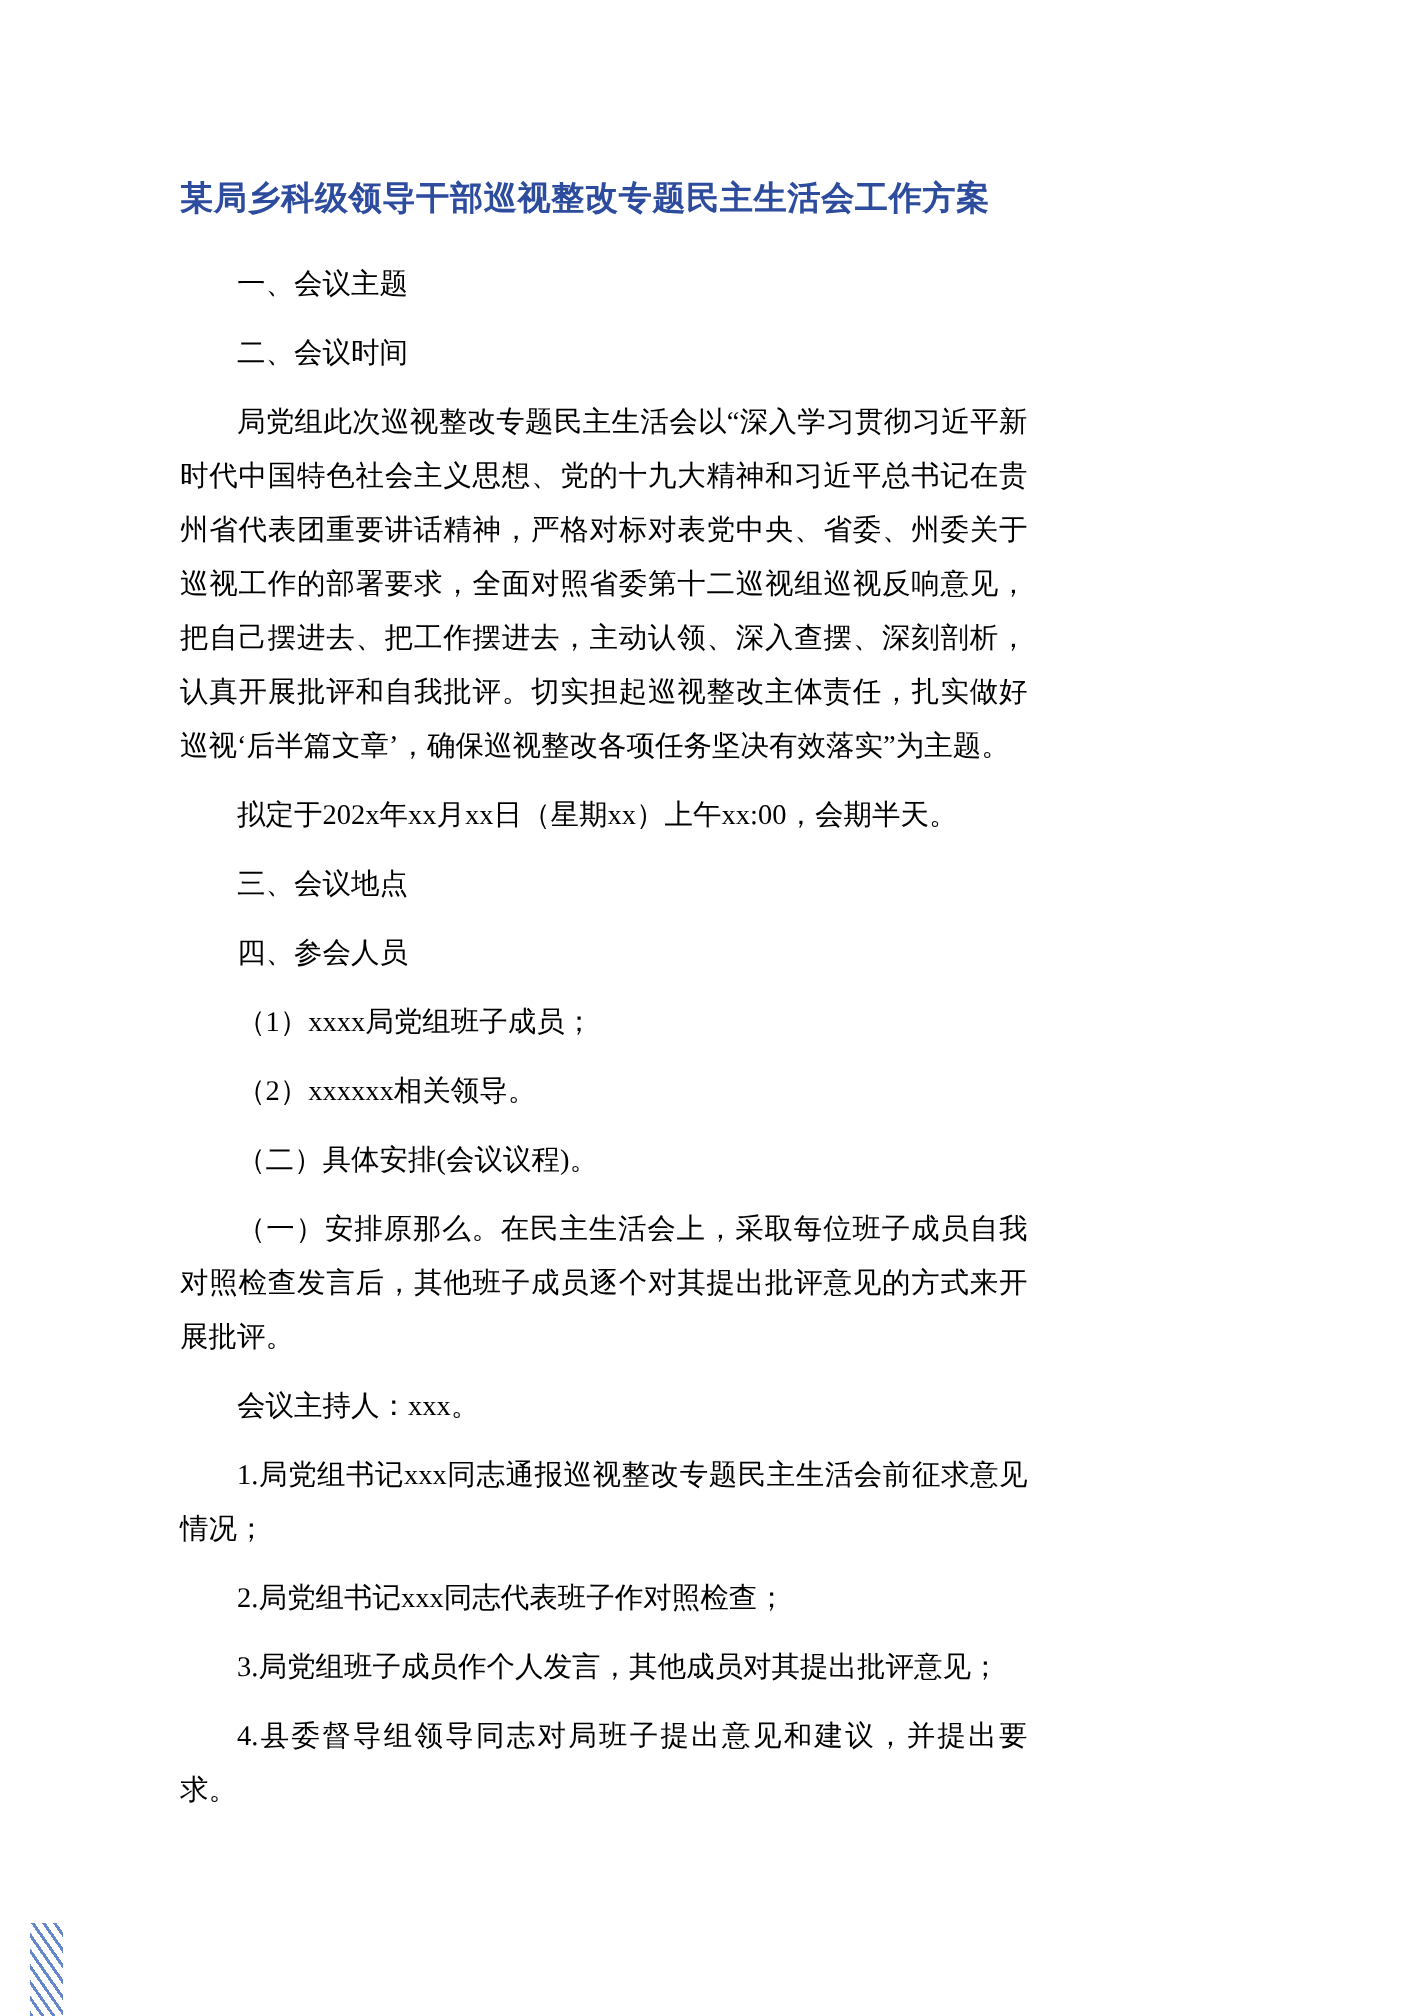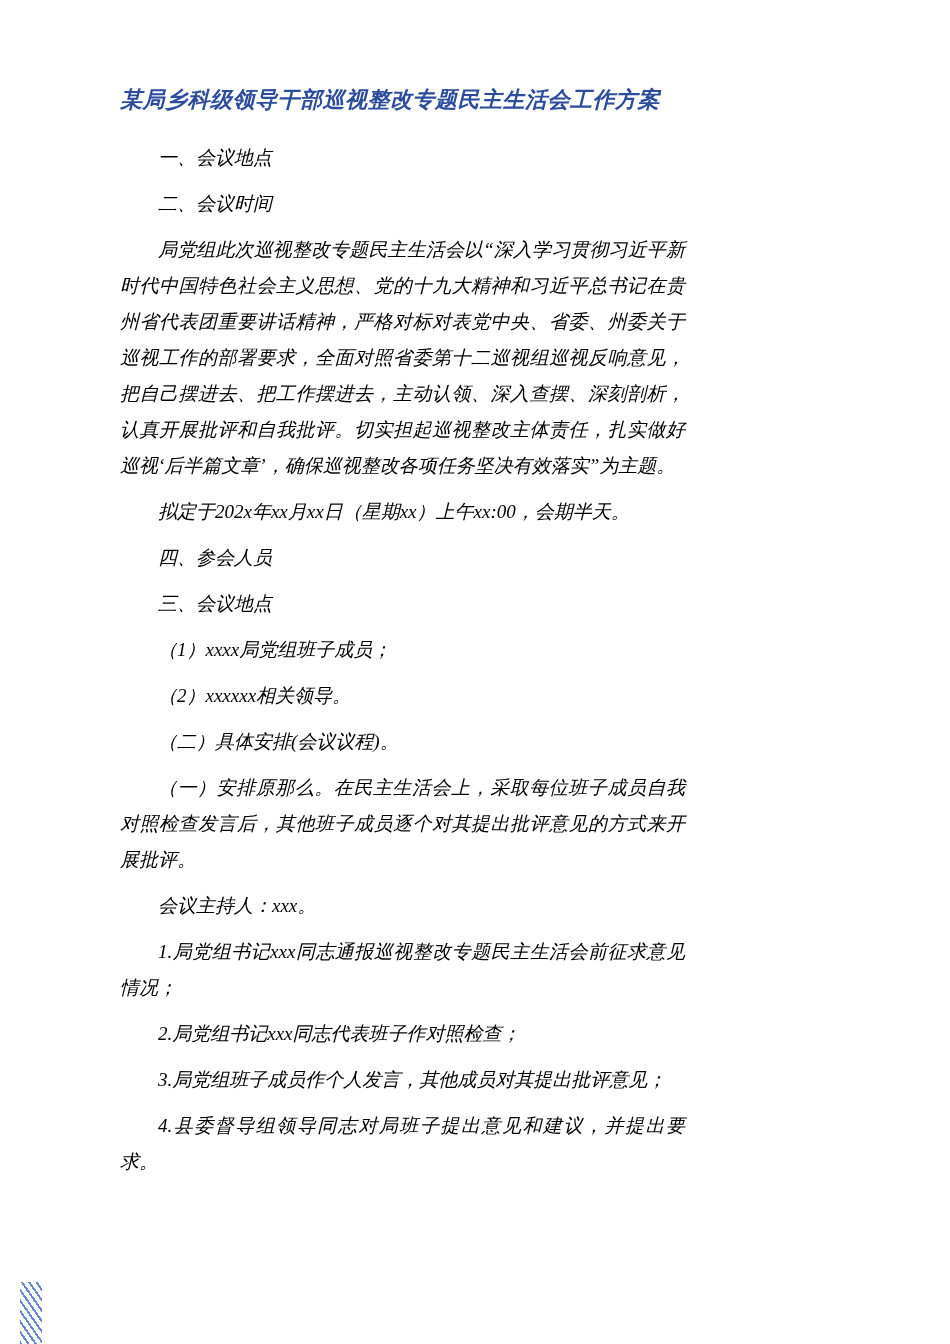--- a/index.html
+++ b/index.html
@@ -6,24 +6,23 @@
   html, body { background: #ffffff; }
   body {
     width: 950px;
     font-family: "Liberation Serif", "DejaVu Serif", serif;
   }
   .page {
     position: relative;
     width: 805px;
     min-height: 1344px;
     background: #ffffff;
-    padding: 84px 120px 40px 120px;
+    padding: 116px 120px 40px 120px;
     color: #000000;
     overflow: hidden;
-    font-style: italic;
   }
   .doc-title {
     font-size: 22px;
     font-weight: bold;
     color: #2E4C9E;
     line-height: 1.45;
     margin-bottom: 24px;
     letter-spacing: 0.5px;
   }
   .para {
@@ -49,26 +48,26 @@
   }
 </style>
 </head>
 <body>
 
 <div class="page">
 
   <h1 class="doc-title" style="color:#2E4C9E">某局乡科级领导干部巡视整改专题民主生活会工作方案</h1>
 
   <div>
-    <p class="para">一、会议地点</p>
+    <p class="para">一、会议主题</p>
     <p class="para">二、会议时间</p>
     <p class="para">局党组此次巡视整改专题民主生活会以“深入学习贯彻习近平新时代中国特色社会主义思想、党的十九大精神和习近平总书记在贵州省代表团重要讲话精神，严格对标对表党中央、省委、州委关于巡视工作的部署要求，全面对照省委第十二巡视组巡视反响意见，把自己摆进去、把工作摆进去，主动认领、深入查摆、深刻剖析，认真开展批评和自我批评。切实担起巡视整改主体责任，扎实做好巡视‘后半篇文章’，确保巡视整改各项任务坚决有效落实”为主题。</p>
     <p class="para">拟定于202x年xx月xx日（星期xx）上午xx:00，会期半天。</p>
+    <p class="para">三、会议地点</p>
     <p class="para">四、参会人员</p>
-    <p class="para">三、会议地点</p>
     <p class="para">（1）xxxx局党组班子成员；</p>
     <p class="para">（2）xxxxxx相关领导。</p>
     <p class="para">（二）具体安排(会议议程)。</p>
     <p class="para">（一）安排原那么。在民主生活会上，采取每位班子成员自我对照检查发言后，其他班子成员逐个对其提出批评意见的方式来开展批评。</p>
     <p class="para">会议主持人：xxx。</p>
     <p class="para">1.局党组书记xxx同志通报巡视整改专题民主生活会前征求意见情况；</p>
     <p class="para">2.局党组书记xxx同志代表班子作对照检查；</p>
     <p class="para">3.局党组班子成员作个人发言，其他成员对其提出批评意见；</p>
     <p class="para">4.县委督导组领导同志对局班子提出意见和建议，并提出要求。</p>
   </div>

